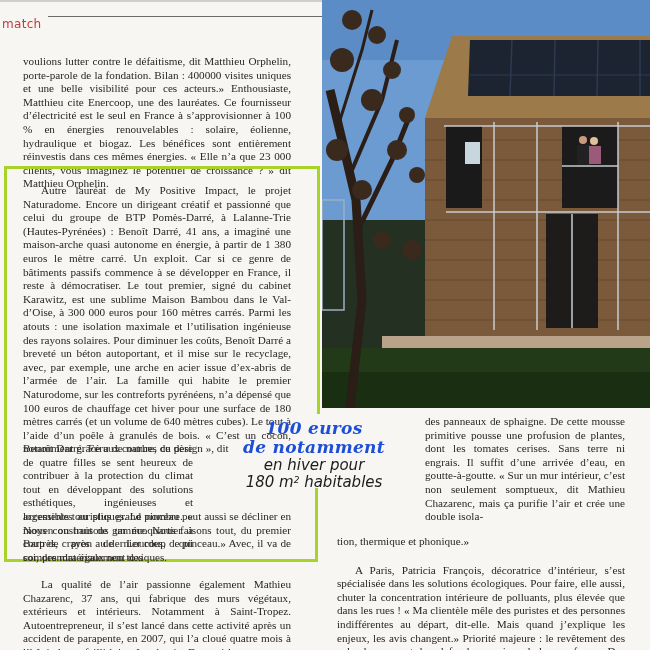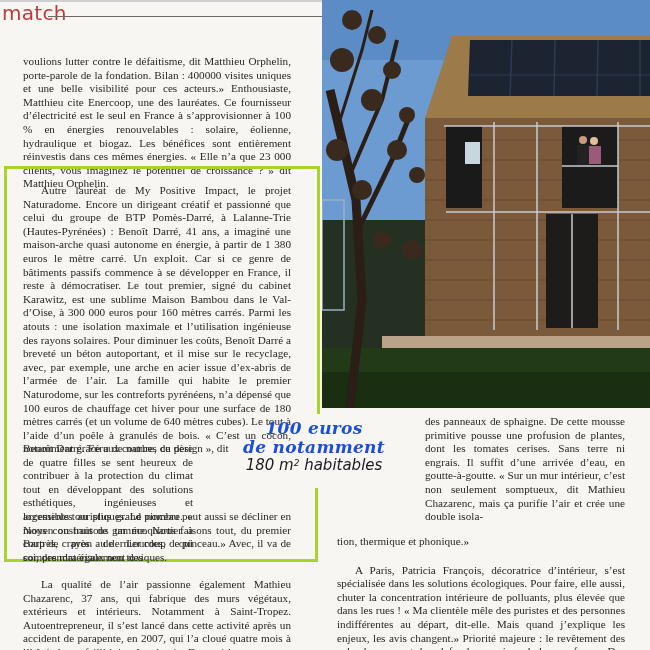--- a/index.html
+++ b/index.html
@@ -1,19 +1,19 @@
 <!DOCTYPE html>
 <html><head>
 <meta charset="utf-8">
 <style>
   html, body { margin:0; padding:0; }
   body { width:650px; height:650px; overflow:hidden; background:#f7f6f3; position:relative;
          font-family:"Liberation Serif", "DejaVu Serif", serif; color:#2a2624; }
   .topbar { position:absolute; left:0; top:0; width:650px; height:2px; background:#cfcfcf; }
-  .match { position:absolute; left:2px; top:4px; font-family:"DejaVu Sans", sans-serif; font-size:20px;
+  .match { position:absolute; left:2px; top:15px; font-family:"DejaVu Sans", sans-serif; font-size:12px;
            color:#c0393b; letter-spacing:0.3px; line-height:18px; }
   .rule { position:absolute; left:48px; top:16px; width:276px; height:1px; background:#6a6a6a; }
   .col { position:absolute; font-size:11.2px; line-height:13.6px; text-align:justify; }
   .col p { margin:15px; }
   .indent { text-indent:18px; }
   #p1 { left:8px; top:40px; width:298px; }
   #p2 { left:8px; top:169px; width:298px; }
   #p2b { left:8px; top:427px; width:200px; }
   #p2c { left:8px; top:495px; width:298px; }
   #p3 { left:8px; top:563px; width:298px; }
@@ -128,20 +128,21 @@
 <div class="col" id="p2b">
   <p>Benoît Darré. Féru de nature, ce père de quatre filles se sent heureux de contribuer à la protection du climat tout en développant des solutions esthétiques, ingénieuses et accessibles au plus grand nombre. « Nous construisons un écoquartier à Bartrès, près de Lourdes, qui comprendra également des</p>
 </div>
 <div class="col" id="p2c">
   <p>logements touristiques. Le pinceau peut aussi se décliner en moyen ou haut de gamme. Nous faisons tout, du premier coup de crayon au dernier coup de pinceau.» Avec, il va de soi, des matériaux non toxiques.</p>
 </div>
 
 <div class="callout">
   <div class="big">100 euros</div>
   <div class="big">de notamment</div>
+  <div class="small">en hiver pour</div>
   <div class="small"><span>180 m</span><sup>2</sup><span> habitables</span></div>
 </div>
 
 <div class="col" id="p3">
   <p class="indent">La qualité de l’air passionne également Mathieu Chazarenc, 37 ans, qui fabrique des murs végétaux, extérieurs et intérieurs. Notamment à Saint-Tropez. Autoentrepreneur, il s’est lancé dans cette activité après un accident de parapente, en 2007, qui l’a cloué quatre mois à l’hôpital et a failli lui coûter la vie. De quoi la remettre en question. Comme Pocheco l’a fait, il pose</p>
 </div>
 
 <div class="col" id="r1">
   <p>des panneaux de sphaigne. De cette mousse primitive pousse une profusion de plantes, dont les tomates cerises. Sans terre ni engrais. Il suffit d’une arrivée d’eau, en goutte-à-goutte. « Sur un mur intérieur, c’est non seulement somptueux, dit Mathieu Chazarenc, mais ça purifie l’air et crée une double isola-</p>
 </div>

